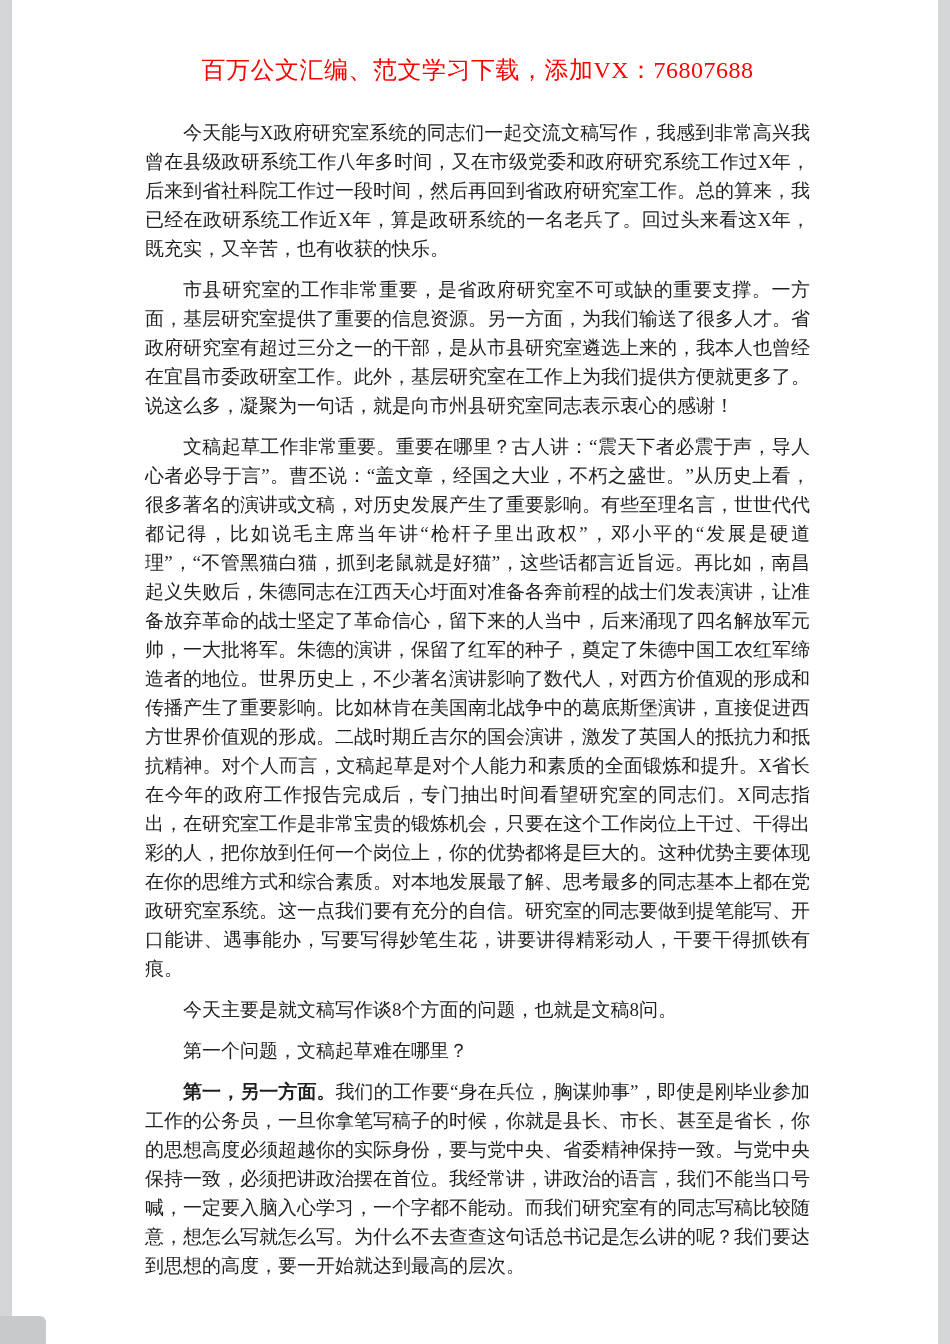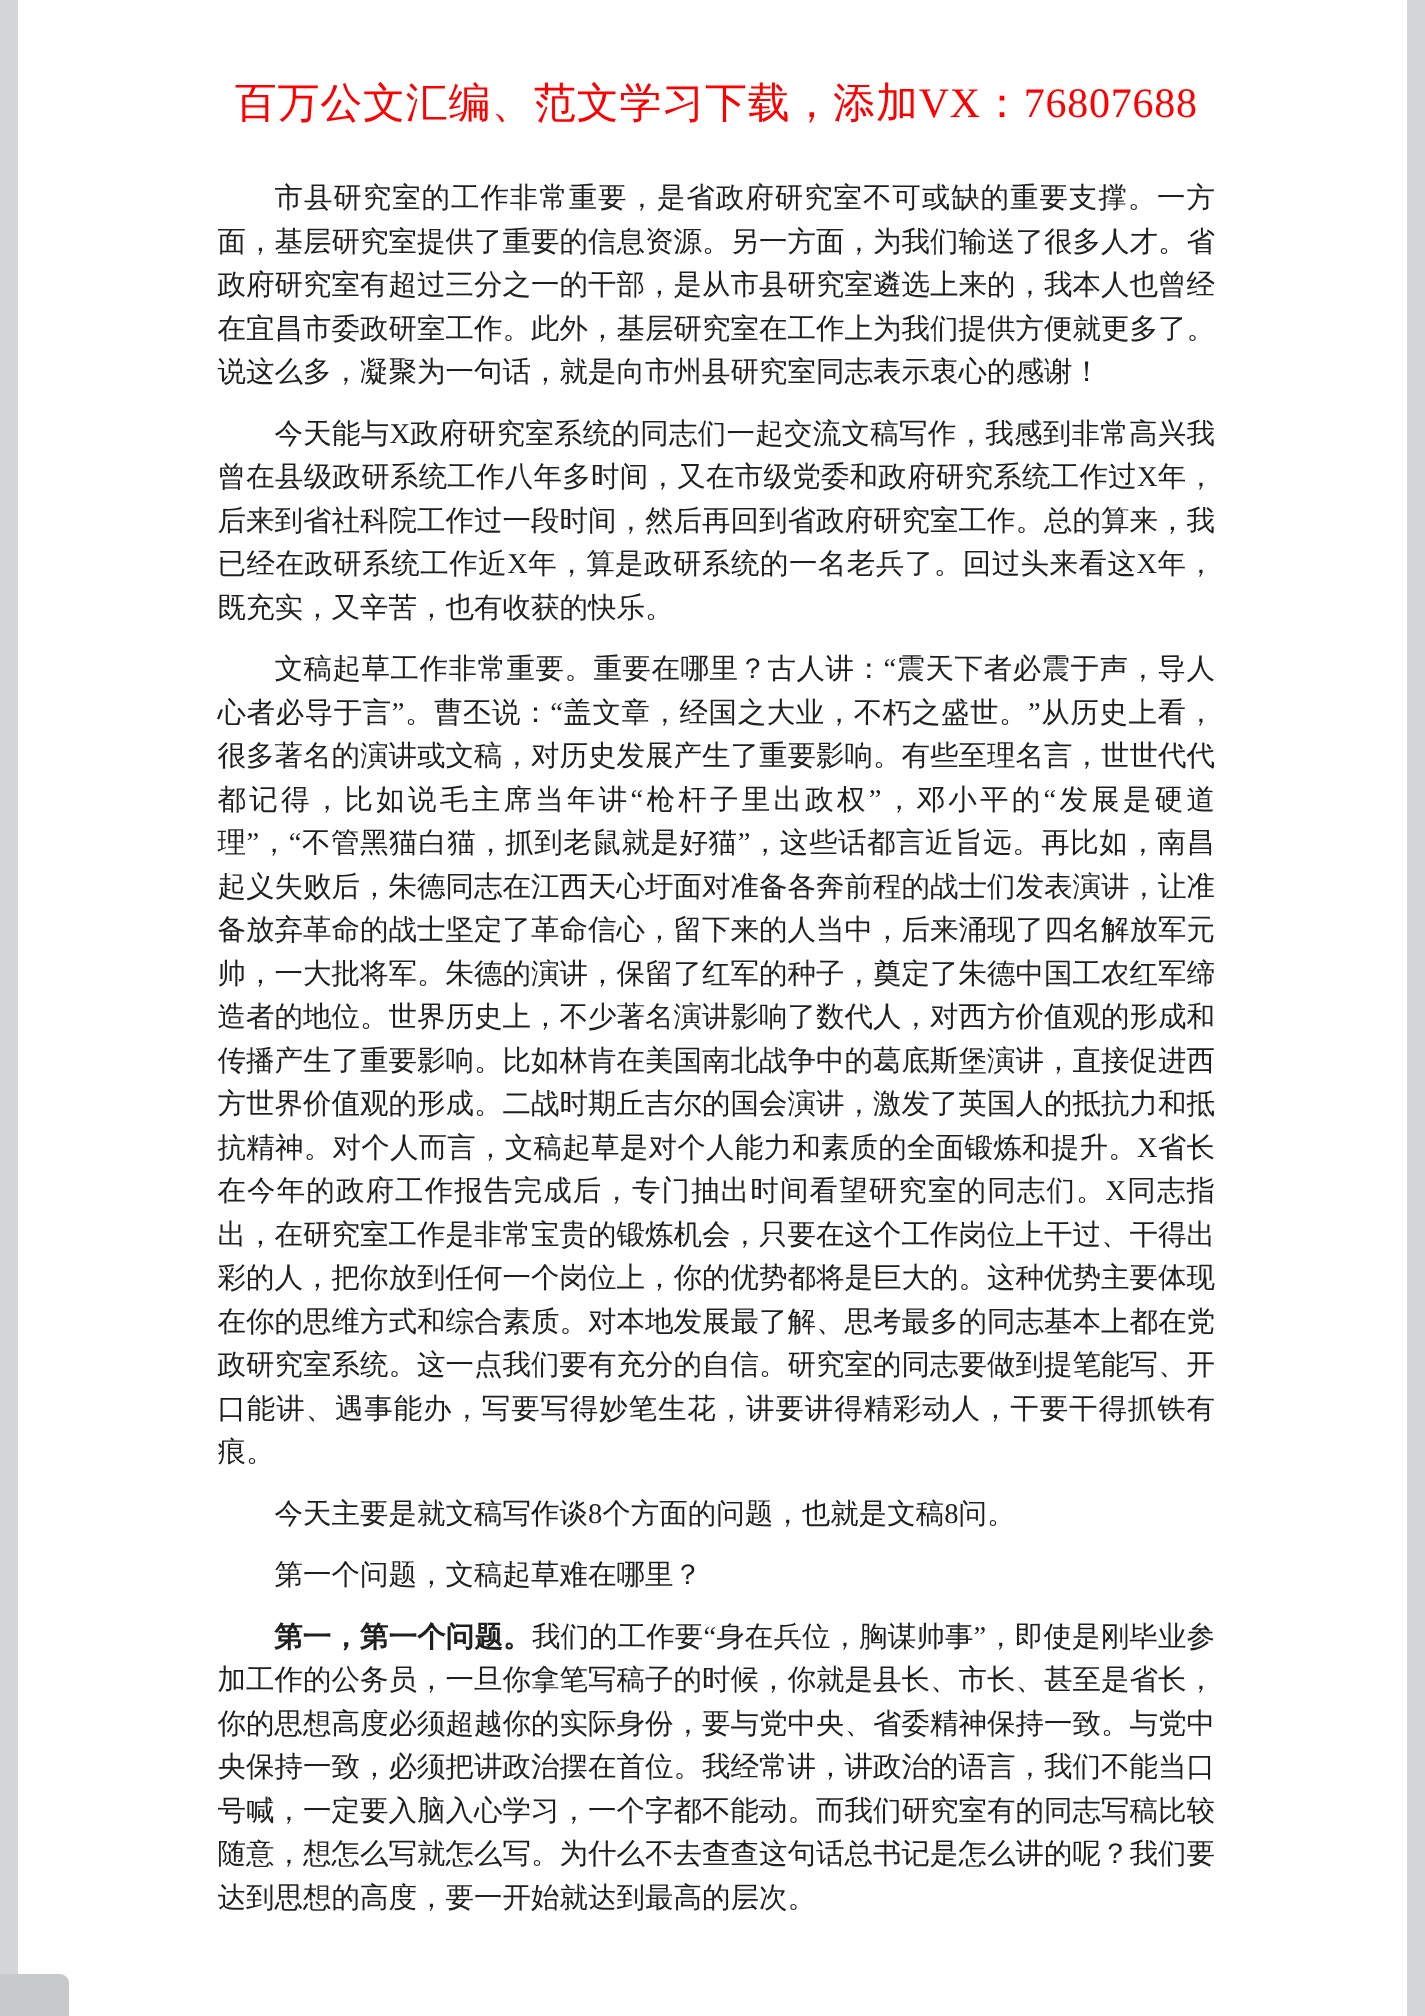--- a/index.html
+++ b/index.html
@@ -30,21 +30,21 @@
     left: 12px;
     right: 12px;
     top: 0;
     bottom: 0;
     background: #ffffff;
     box-sizing: border-box;
     padding: 56px 128px 0 133px;
   }
   .promo-header {
     text-align: center;
-    font-size: 28px;
+    font-size: 24px;
     line-height: 28px;
     color: #fe0000;
     margin: 0 0 34px 0;
     letter-spacing: 0.5px;
   }
   .content p {
     margin: 0 0 12px 0;
     font-size: 19px;
     line-height: 29px;
     color: #1f1f1f;
@@ -67,31 +67,31 @@
 </head>
 <body>
 
 <div class="viewer">
   <div class="gutter left"></div>
 
   <div class="page">
     <div class="promo-header">百万公文汇编、范文学习下载，添加VX：76807688</div>
 
     <div class="content">
+      <p>今天能与X政府研究室系统的同志们一起交流文稿写作，我感到非常高兴我曾在县级政研系统工作八年多时间，又在市级党委和政府研究系统工作过X年，后来到省社科院工作过一段时间，然后再回到省政府研究室工作。总的算来，我已经在政研系统工作近X年，算是政研系统的一名老兵了。回过头来看这X年，既充实，又辛苦，也有收获的快乐。</p>
+
       <p>市县研究室的工作非常重要，是省政府研究室不可或缺的重要支撑。一方面，基层研究室提供了重要的信息资源。另一方面，为我们输送了很多人才。省政府研究室有超过三分之一的干部，是从市县研究室遴选上来的，我本人也曾经在宜昌市委政研室工作。此外，基层研究室在工作上为我们提供方便就更多了。说这么多，凝聚为一句话，就是向市州县研究室同志表示衷心的感谢！</p>
-
-      <p>今天能与X政府研究室系统的同志们一起交流文稿写作，我感到非常高兴我曾在县级政研系统工作八年多时间，又在市级党委和政府研究系统工作过X年，后来到省社科院工作过一段时间，然后再回到省政府研究室工作。总的算来，我已经在政研系统工作近X年，算是政研系统的一名老兵了。回过头来看这X年，既充实，又辛苦，也有收获的快乐。</p>
 
       <p>文稿起草工作非常重要。重要在哪里？古人讲：“震天下者必震于声，导人心者必导于言”。曹丕说：“盖文章，经国之大业，不朽之盛世。”从历史上看，很多著名的演讲或文稿，对历史发展产生了重要影响。有些至理名言，世世代代都记得，比如说毛主席当年讲“枪杆子里出政权”，邓小平的“发展是硬道理”，“不管黑猫白猫，抓到老鼠就是好猫”，这些话都言近旨远。再比如，南昌起义失败后，朱德同志在江西天心圩面对准备各奔前程的战士们发表演讲，让准备放弃革命的战士坚定了革命信心，留下来的人当中，后来涌现了四名解放军元帅，一大批将军。朱德的演讲，保留了红军的种子，奠定了朱德中国工农红军缔造者的地位。世界历史上，不少著名演讲影响了数代人，对西方价值观的形成和传播产生了重要影响。比如林肯在美国南北战争中的葛底斯堡演讲，直接促进西方世界价值观的形成。二战时期丘吉尔的国会演讲，激发了英国人的抵抗力和抵抗精神。对个人而言，文稿起草是对个人能力和素质的全面锻炼和提升。X省长在今年的政府工作报告完成后，专门抽出时间看望研究室的同志们。X同志指出，在研究室工作是非常宝贵的锻炼机会，只要在这个工作岗位上干过、干得出彩的人，把你放到任何一个岗位上，你的优势都将是巨大的。这种优势主要体现在你的思维方式和综合素质。对本地发展最了解、思考最多的同志基本上都在党政研究室系统。这一点我们要有充分的自信。研究室的同志要做到提笔能写、开口能讲、遇事能办，写要写得妙笔生花，讲要讲得精彩动人，干要干得抓铁有痕。</p>
 
       <p>今天主要是就文稿写作谈8个方面的问题，也就是文稿8问。</p>
 
       <p class="heading-bold">第一个问题，文稿起草难在哪里？</p>
 
 
-      <p><span class="lead-bold">第一，第一个问题。</span><span>我们的工作要“身在兵位，胸谋帅事”，即使是刚毕业参加工作的公务员，一旦你拿笔写稿子的时候，你就是县长、市长、甚至是省长，你的思想高度必须超越你的实际身份，要与党中央、省委精神保持一致。与党中央保持一致，必须把讲政治摆在首位。我经常讲，讲政治的语言，我们不能当口号喊，一定要入脑入心学习，一个字都不能动。而我们研究室有的同志写稿比较随意，想怎么写就怎么写。为什么不去查查这句话总书记是怎么讲的呢？我们要达到思想的高度，要一开始就达到最高的层次。</span></p>
+      <p><span class="lead-bold">第一，另一方面。</span><span>我们的工作要“身在兵位，胸谋帅事”，即使是刚毕业参加工作的公务员，一旦你拿笔写稿子的时候，你就是县长、市长、甚至是省长，你的思想高度必须超越你的实际身份，要与党中央、省委精神保持一致。与党中央保持一致，必须把讲政治摆在首位。我经常讲，讲政治的语言，我们不能当口号喊，一定要入脑入心学习，一个字都不能动。而我们研究室有的同志写稿比较随意，想怎么写就怎么写。为什么不去查查这句话总书记是怎么讲的呢？我们要达到思想的高度，要一开始就达到最高的层次。</span></p>
     </div>
   </div>
 
   <div class="gutter right"></div>
 
   <div class="floating-widget"></div>
 </div>
 
 </body></html>

